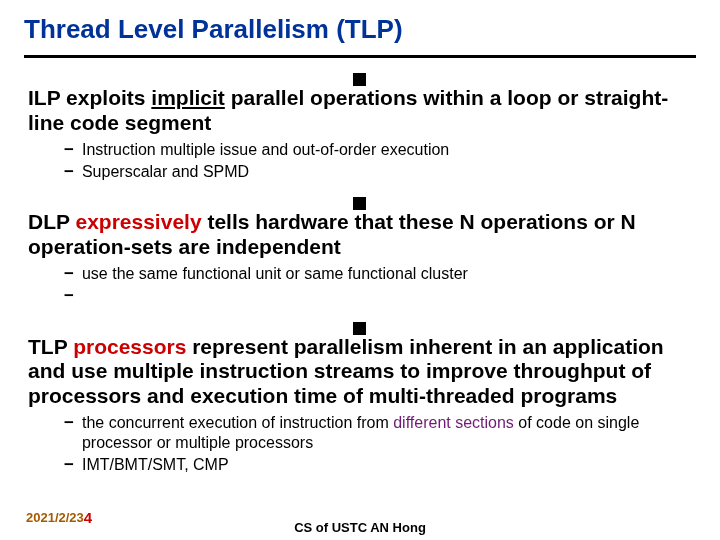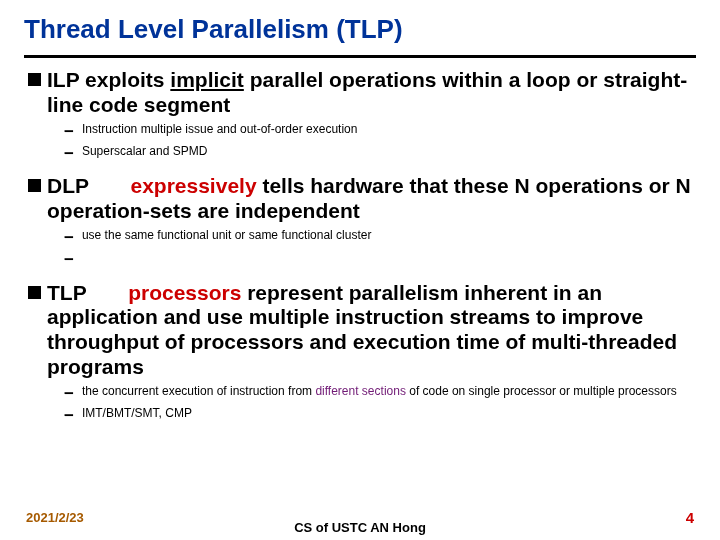--- a/index.html
+++ b/index.html
@@ -1,31 +1,31 @@
 <!DOCTYPE html>
 <html><head>
 <meta charset="utf-8">
 <style>
   * { margin: 0; padding: 0; box-sizing: border-box; }
   html, body { width: 720px; height: 540px; background: #fff; font-family: Arial, Helvetica, sans-serif; }
   .slide { width: 720px; height: 540px; position: relative; padding: 14px 24px 0 24px; }
   .title { color: #003399; font-size: 26px; font-weight: bold; margin-bottom: 10px; }
   .rule { border: none; border-top: 3px solid #000; margin-bottom: 10px; }
   .bullets { padding-left: 4px; }
-  .l1 { display: flex; align-items: flex-start; margin-top: 10px; }
+  .l1 { display: flex; align-items: center; margin-top: 10px; flex-direction: column; }
   .l1 .marker { width: 13px; height: 13px; background: #000; flex: 0 0 13px; margin-top: 5px; margin-right: 6px; }
   .l1 .text { font-size: 21px; font-weight: bold; line-height: 1.18; color: #000; }
   .l1 .text .u { text-decoration: underline; }
-  .l1 .text .accent { color: #cc0000; margin-left: 36px; }
+  .l1 .text .accent { color: #cc0000; }
   .sub { margin-left: 36px; margin-top: 4px; }
   .l2 { display: flex; align-items: flex-start; margin-top: 2px; }
   .l2 .marker { flex: 0 0 auto; font-size: 17px; font-weight: bold; color: #000; margin-right: 8px; line-height: 1.2; }
-  .l2 .text { font-size: 12px; color: #000; line-height: 1.25; }
+  .l2 .text { font-size: 16px; color: #000; line-height: 1.25; }
   .l2 .text .accent { color: #701a75; }
-  .footer { position: absolute; left: 0; right: 0; bottom: 14px; display: flex; justify-content: space-between; align-items: center; padding: 0 26px; }
+  .footer { position: absolute; left: 0; right: 0; bottom: 14px; display: flex; justify-content: flex-start; align-items: center; padding: 0 26px; }
   .date { color: #a65a00; font-size: 13px; font-weight: bold; }
   .center-foot { position: absolute; left: 50%; transform: translateX(-50%); bottom: 5px; font-size: 13px; font-weight: bold; color: #000; }
   .pagenum { color: #cc0000; font-size: 15px; font-weight: bold; }
 </style>
 </head>
 <body>
 
 <div class="slide">
   <div class="title">Thread Level Parallelism (TLP)</div>
   <hr class="rule">

